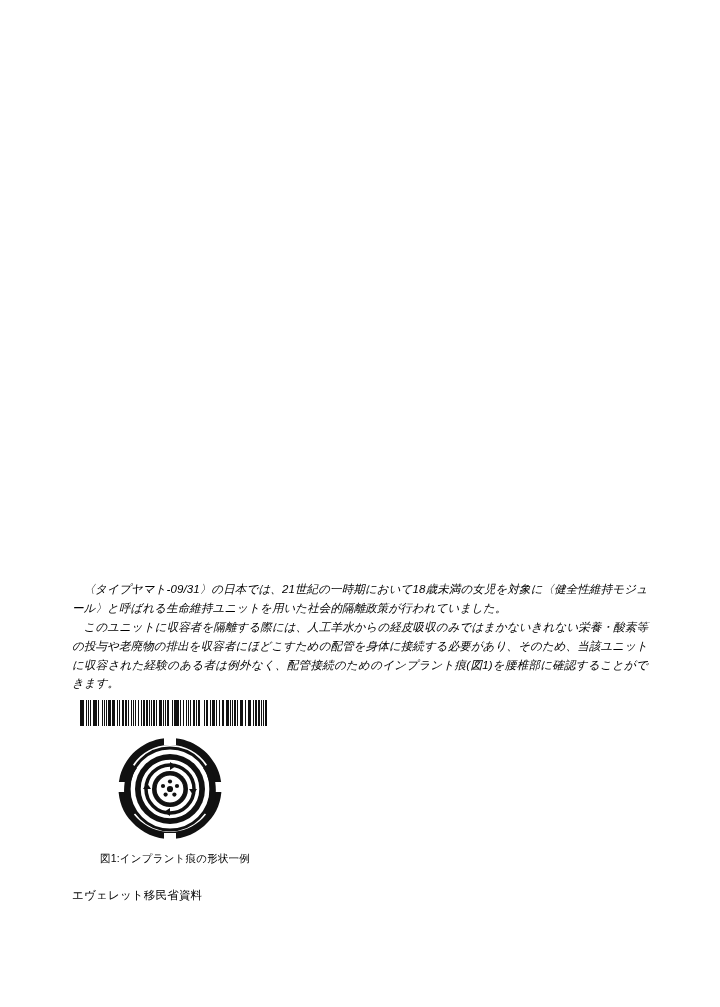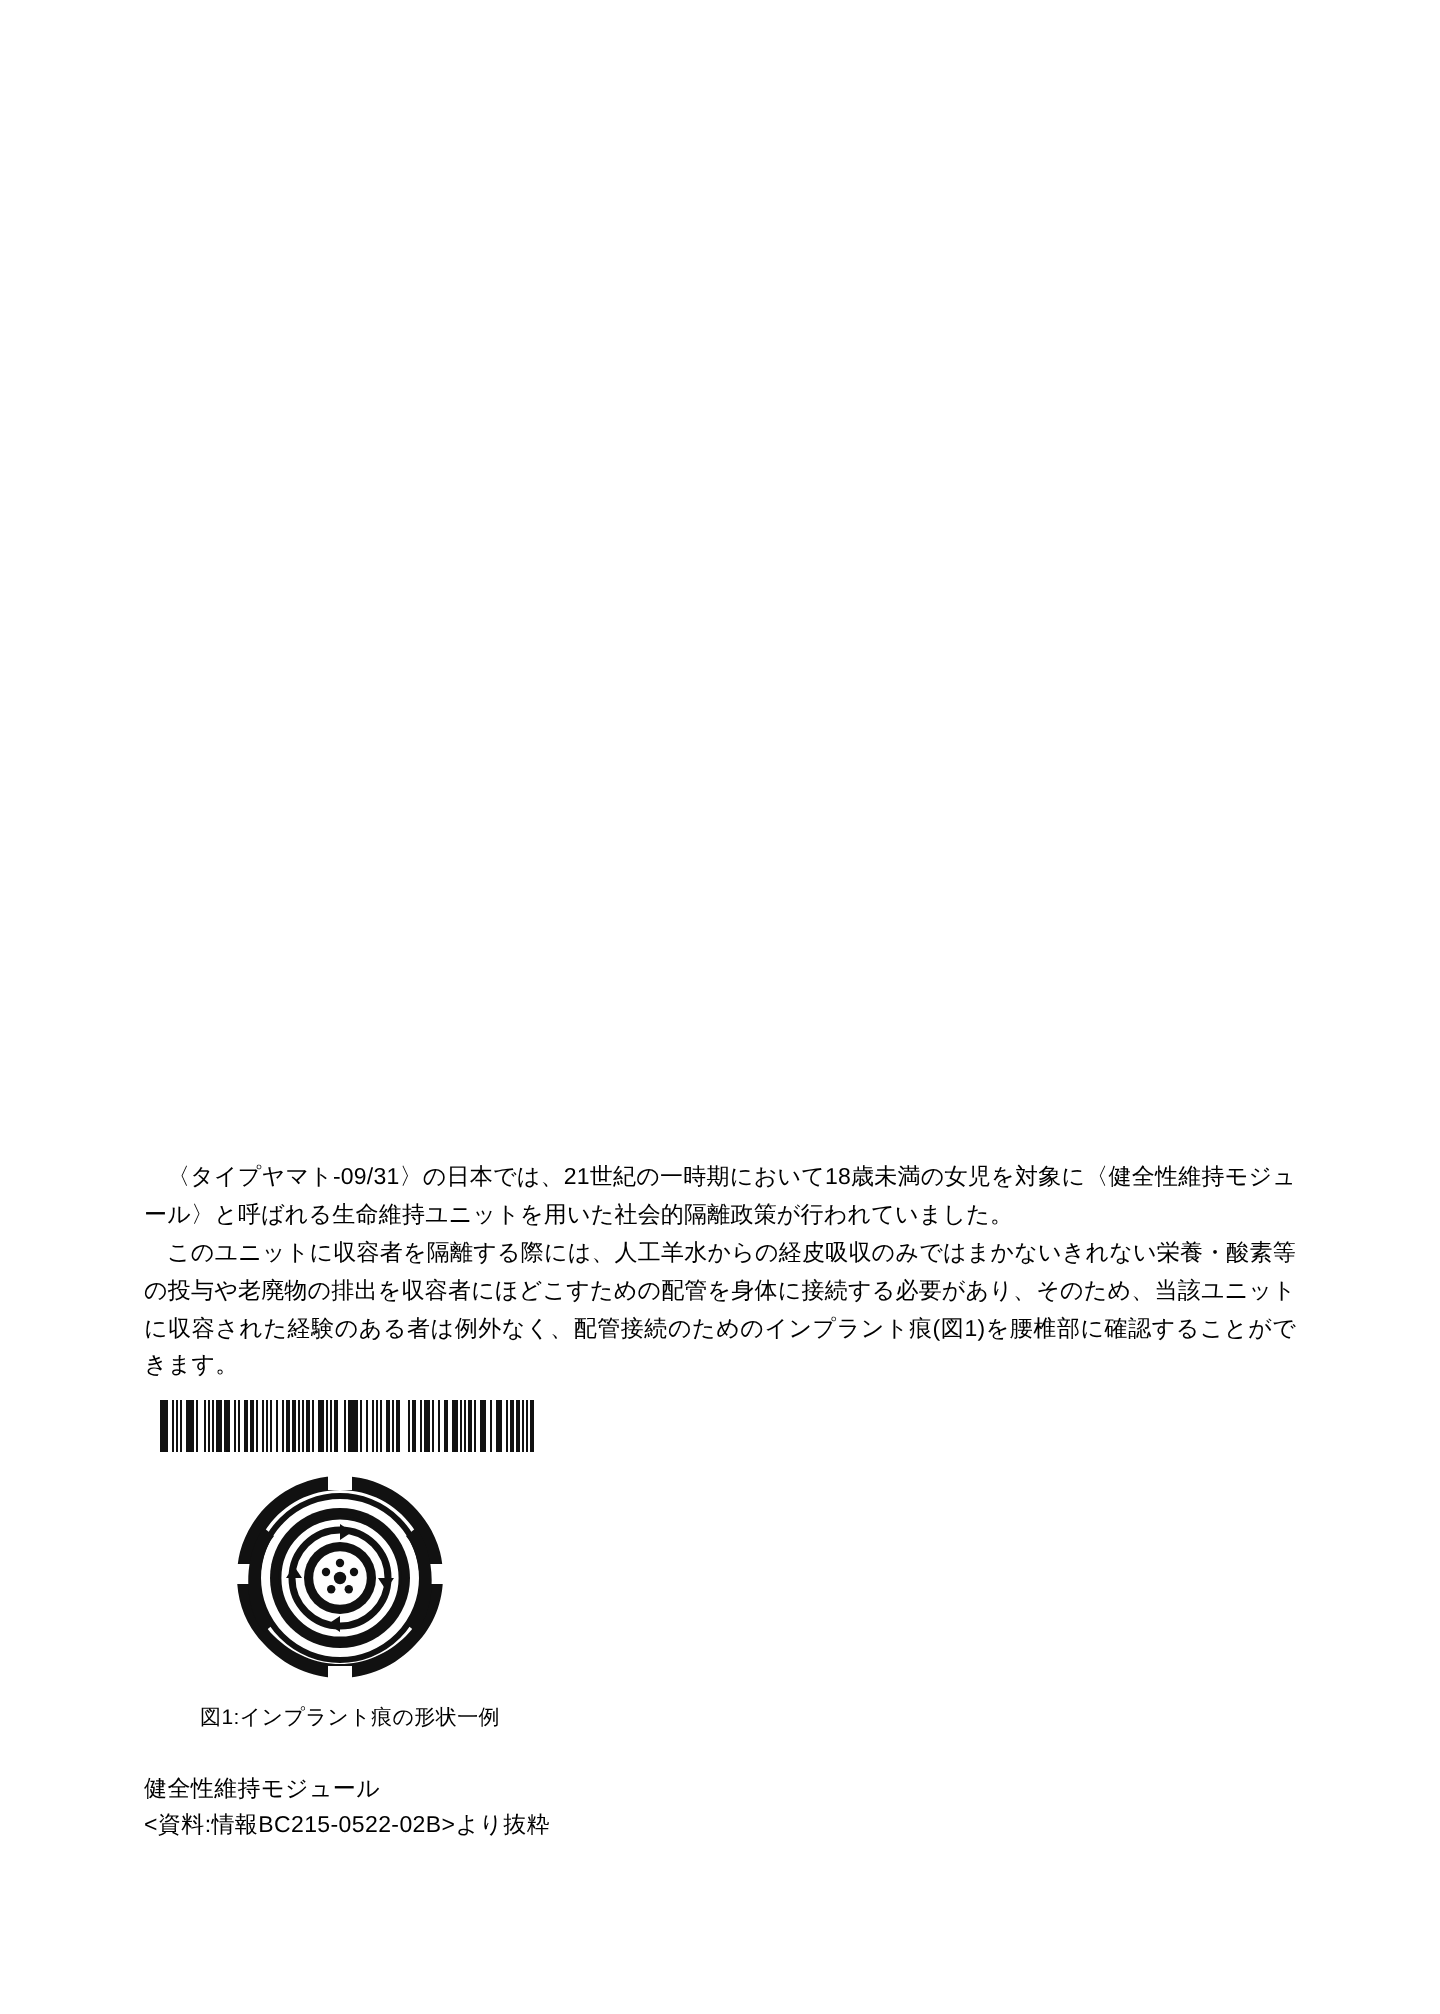--- a/index.html
+++ b/index.html
@@ -45,20 +45,21 @@
     line-height: 1.62;
     letter-spacing: 0.1px;
     margin: 0;
     text-align: justify;
   }
   .para + .para {
     margin-top: 1px;
   }
   .indent {
     text-indent: 1em;
+    font-style: italic;
   }
 
   
   .figure-block {
     position: absolute;
     left: 72px;
     top: 700px;
     width: 300px;
   }
 
@@ -308,17 +309,16 @@
 
         <path d="M22 30 C 12 42, 11 70, 22 82 L 27 78 C 18 67, 18 45, 27 34 Z" fill="#111111"></path>
         <path d="M98 30 C 108 42, 109 70, 98 82 L 93 78 C 102 67, 102 45, 93 34 Z" fill="#111111"></path>
       </svg>
     </div>
 
     <div class="fig-caption">図1:インプラント痕の形状一例</div>
   </div>
 
   <div class="source">
-    <div>健全性維持モジュール</div>
-    <div>&lt;資料:情報BC215-0522-02B&gt;より抜粋</div>
+    <div>エヴェレット移民省資料</div>
   </div>
 
 </div>
 
 </body></html>

